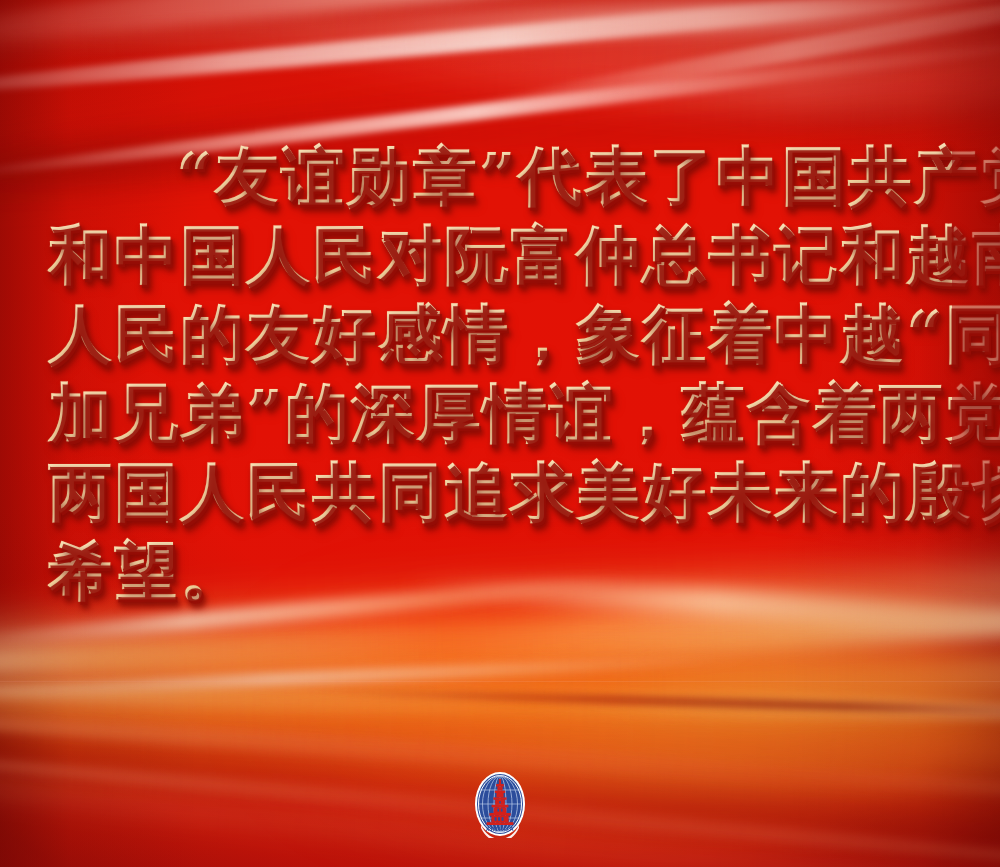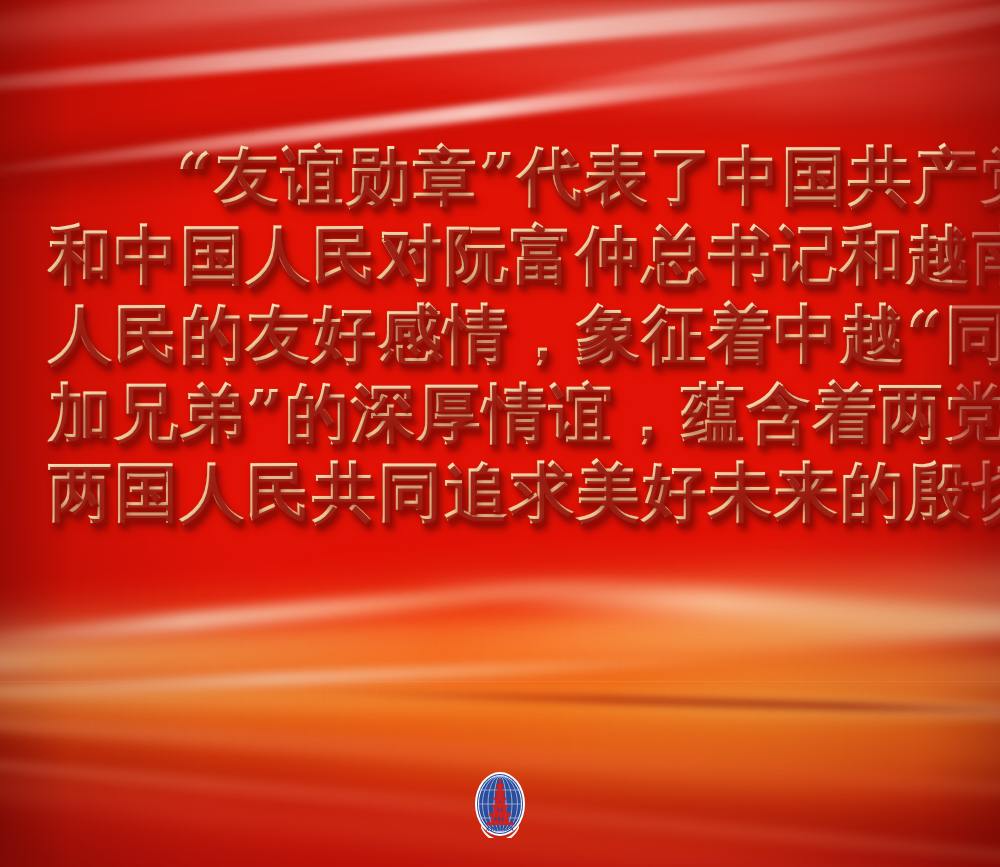--- a/index.html
+++ b/index.html
@@ -214,20 +214,21 @@
   </div>
 
   <div class="bg-layer vignette"></div>
 
   <div id="text-block">
     <div class="tline indent">“友谊勋章”代表了中国共产党</div>
     <div class="tline">和中国人民对阮富仲总书记和越南</div>
     <div class="tline">人民的友好感情，象征着中越“同志</div>
     <div class="tline">加兄弟”的深厚情谊，蕴含着两党和</div>
     <div class="tline">两国人民共同追求美好未来的殷切</div>
+    <div class="tline">希望。</div>
   </div>
 
   <div id="logo">
     <svg viewBox="0 0 56 68" xmlns="http://www.w3.org/2000/svg" aria-hidden="true">
 
       <ellipse cx="28" cy="34" rx="25" ry="32" fill="#FFFFFF"></ellipse>
       <ellipse cx="28" cy="34" rx="23" ry="30" fill="#2B4C9B"></ellipse>
       <ellipse cx="28" cy="34" rx="21.5" ry="28.5" fill="none" stroke="#FFFFFF" stroke-width="1"></ellipse>
 
       <g fill="none" stroke="#BFD0EC" stroke-width="0.85" opacity="0.85">

